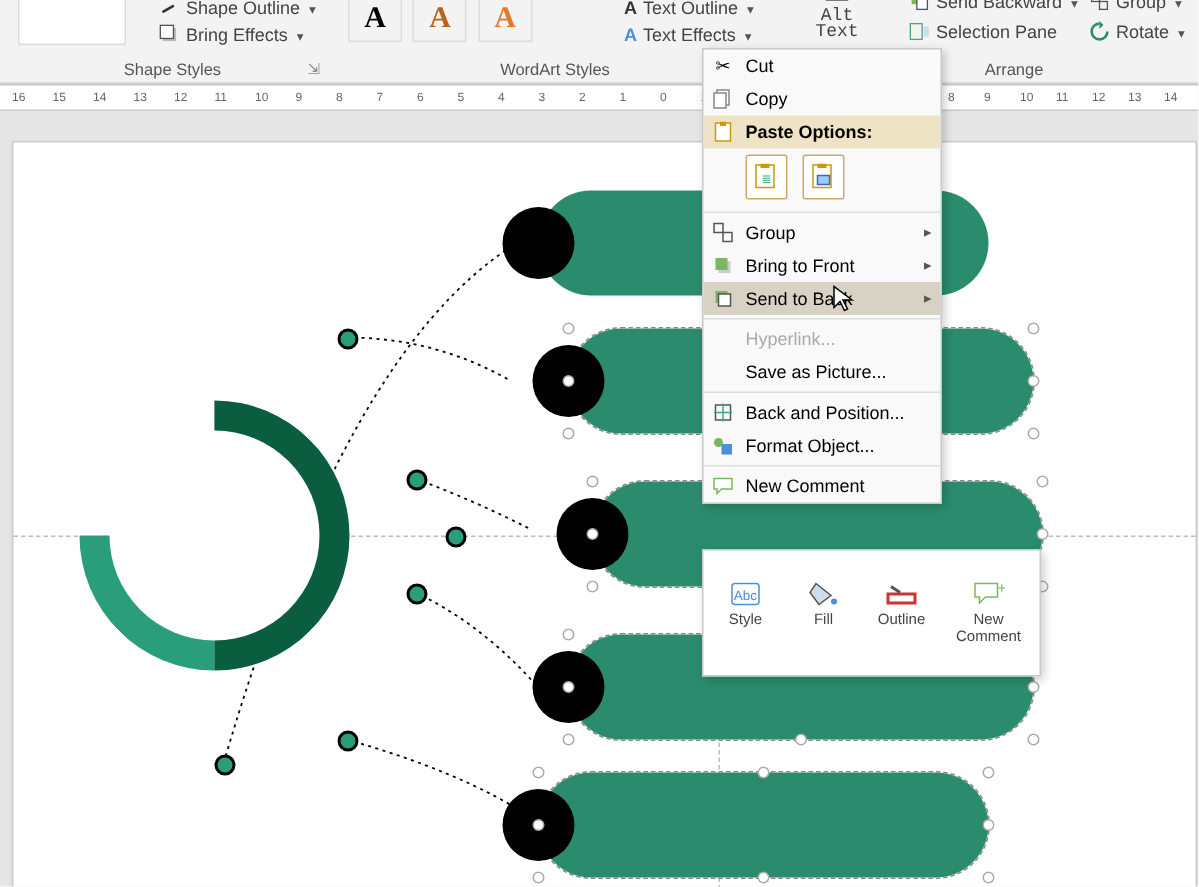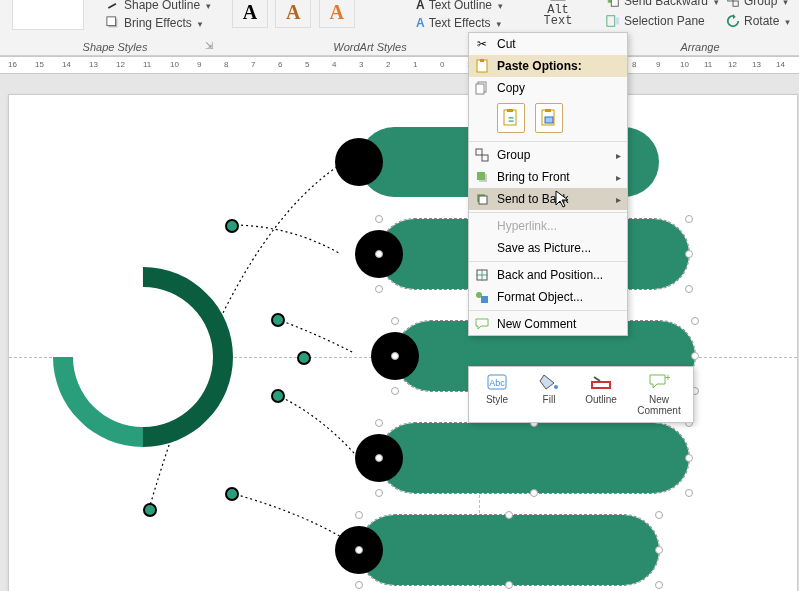--- a/index.html
+++ b/index.html
@@ -1,19 +1,19 @@
 <!DOCTYPE html>
 <html><head>
 <meta charset="utf-8">
 <style>
 * { margin:0; padding:0; box-sizing:border-box; font-family:"Segoe UI",Arial,sans-serif; }
 body { width:799px; height:591px; background:#f8f8f8; overflow:hidden; position:relative; }
 
 .ribbon { background:#f3f3f3; border-bottom:1px solid #d0d0d0; height:56px; position:relative; font-size:12px; color:#444; }
-.ribbon-grp { position:absolute; bottom:2px; text-align:center; font-size:11px; color:#555;font-style:italic; }
+.ribbon-grp { position:absolute; bottom:2px; text-align:center; font-size:11px; color:#555; }
 .ribbon-btn { position:absolute; display:flex; align-items:center; gap:4px; font-size:12px; color:#444; }
 .ribbon-btn .ic { width:14px; height:14px; display:inline-block; }
 .caret::after { content:"▾"; font-size:9px; margin-left:2px; color:#555; }
 
 .ruler { height:18px; background:#fff; border-bottom:1px solid #c8c8c8; border-top:1px solid #c8c8c8; position:relative; font-size:8px; color:#666; overflow:hidden; }
 .ruler .rn { position:absolute; top:3px; }
 
 .canvas { position:absolute; left:0; top:74px; right:0; bottom:0; background:#e6e6e6; }
 .page { position:absolute; left:8px; top:20px; width:790px; height:500px; background:#fff; border:1px solid #ccc; box-shadow:0 1px 3px rgba(0,0,0,0.1); }
 
@@ -31,21 +31,21 @@
 .ctx { position:absolute; left:468px; top:32px; width:160px; background:#f9f9f9; border:1px solid #c8c8c8; box-shadow:2px 2px 6px rgba(0,0,0,0.2); font-size:12px; z-index:50; }
 .ctx .row { display:flex; align-items:center; padding:4px 8px 4px 6px; gap:8px; cursor:default; position:relative; }
 .ctx .row.hov { background:#d8d2c5; }
 .ctx .row.dis { color:#aaa; }
 .ctx .ic { width:14px; height:14px; display:flex; align-items:center; justify-content:center; }
 .ctx .sub::after { content:"▸"; position:absolute; right:6px; font-size:10px; color:#555; }
 .ctx .sep { height:1px; background:#ddd; margin:2px 0; }
 .ctx .paste-opts { display:flex; gap:10px; padding:4px 0 6px 28px; }
 .ctx .po { width:28px; height:30px; border:1px solid #cfa96a; border-radius:2px; display:flex; align-items:center; justify-content:center; background:#fff; }
 
-.mini { position:absolute; left:468px; top:366px; background:#fff; border:1px solid #c8c8c8; box-shadow:2px 2px 6px rgba(0,0,0,0.2); display:flex; padding:6px 8px; gap:12px; z-index:50; font-size:10px; color:#444; }
+.mini { position:absolute; left:468px; top:366px; background:#fff; border:1px solid #c8c8c8; box-shadow:2px 2px 6px rgba(0,0,0,0.2); display:flex; padding:20px 8px; gap:12px; z-index:50; font-size:10px; color:#444; }
 .mini .mb { display:flex; flex-direction:column; align-items:center; gap:3px; width:40px; }
 .mini .mb .mi { width:22px; height:18px; }
 
 .cursor { position:absolute; left:555px; top:190px; z-index:60; font-size:14px; pointer-events:none; }
 
 .big-a { display:inline-block; width:36px; height:32px; border:1px solid #ddd; text-align:center; line-height:30px; font-size:20px; font-weight:bold; font-family:Georgia,serif; margin:0 2px; }
 </style>
 </head>
 <body>
 
@@ -122,21 +122,21 @@
       <span class="caret"></span>
   </div>
   <div class="ribbon-btn" style="left:726px; top:14px;">
     <span class="ic"><svg viewBox="0 0 16 16">
           <path d="M8 2a6 6 0 1 0 6 6" fill="none" stroke="#2a8c6d" stroke-width="2"></path>
           <path d="M8 0l3 3-3 3z" fill="#2a8c6d"></path>
         </svg></span>
     <span>Rotate</span>
       <span class="caret"></span>
   </div>
-  <div class="ribbon-grp" style="left:640px; width:120px;">Arrange</div>
+  <div class="ribbon-grp" style="left:616px; width:120px;">Arrange</div>
 </div>
 
 <div class="ruler">
 
 <span class="rn" style="left: 8px;">16</span>
     <span class="rn" style="left: 35px;">15</span>
     <span class="rn" style="left: 62px;">14</span>
     <span class="rn" style="left: 89px;">13</span>
     <span class="rn" style="left: 116px;">12</span>
     <span class="rn" style="left: 143px;">11</span>
@@ -234,37 +234,37 @@
       </div>
     </div>
   </div>
 </div>
 
 <div class="ctx">
   <div class="row">
     <span class="ic">✂</span>
     <span>Cut</span>
   </div>
+  <div class="row">
+    <span class="ic">
+        <svg viewBox="0 0 14 14">
+          <rect x="3" y="1" width="8" height="10" fill="#fff" stroke="#888"></rect>
+          <rect x="1" y="3" width="8" height="10" fill="#fff" stroke="#888"></rect>
+        </svg>
+      </span>
+    <span>Copy</span>
+  </div>
   <div class="row" style="background:#efe3c6;">
     <span class="ic">
         <svg viewBox="0 0 14 14">
           <rect x="2" y="1" width="10" height="12" fill="#fff" stroke="#c90"></rect>
           <rect x="5" y="0" width="4" height="3" fill="#c90"></rect>
         </svg>
       </span>
     <span style="font-weight:600;">Paste Options:</span>
-  </div>
-  <div class="row">
-    <span class="ic">
-        <svg viewBox="0 0 14 14">
-          <rect x="3" y="1" width="8" height="10" fill="#fff" stroke="#888"></rect>
-          <rect x="1" y="3" width="8" height="10" fill="#fff" stroke="#888"></rect>
-        </svg>
-      </span>
-    <span>Copy</span>
   </div>
   <div class="paste-opts">
     <div class="po">
         <svg width="16" height="18" viewBox="0 0 16 18">
           <rect x="1" y="1" width="12" height="15" fill="#fff" stroke="#c90"></rect>
           <rect x="4" y="0" width="6" height="3" fill="#c90"></rect>
           <text x="8" y="13" font-size="8" text-anchor="middle" fill="#4a7">≣</text>
         </svg>
       </div>
     <div class="po">

